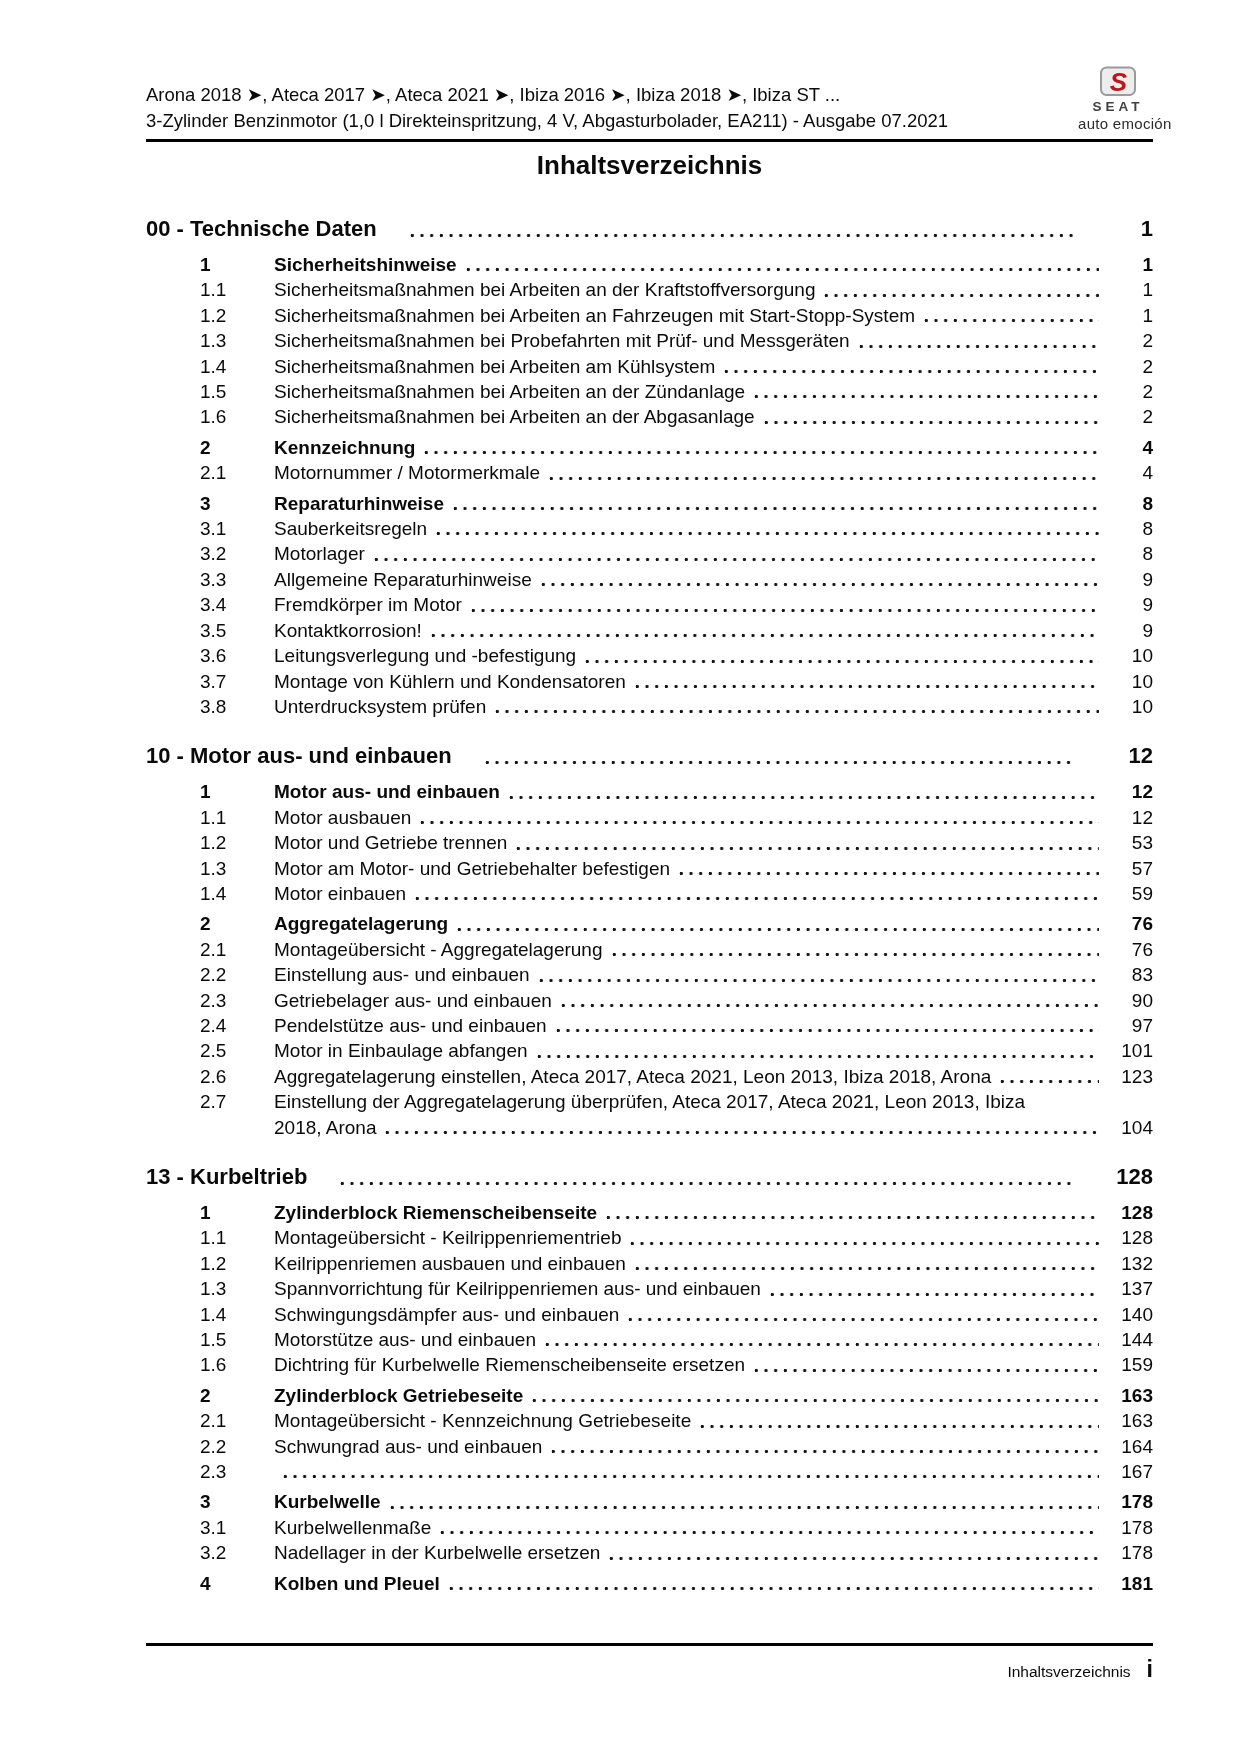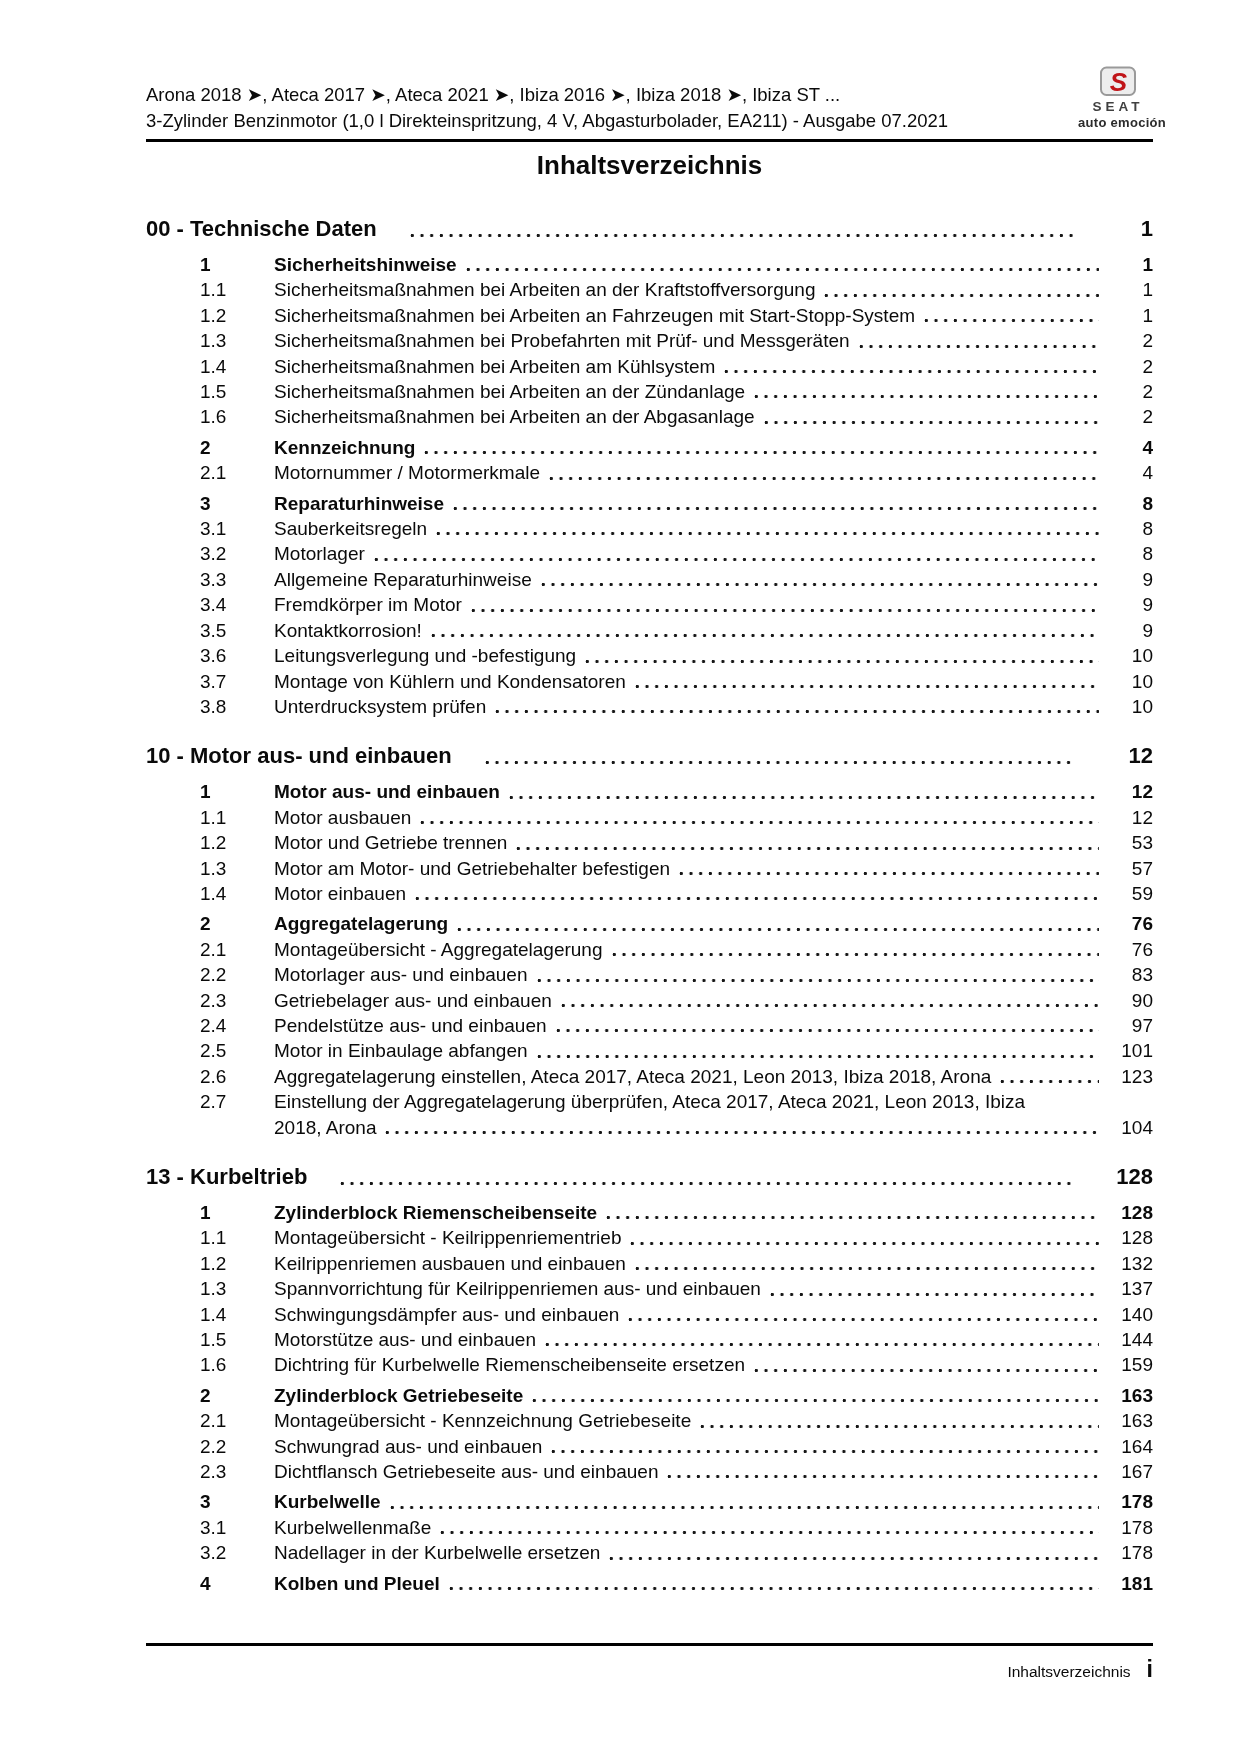--- a/index.html
+++ b/index.html
@@ -37,26 +37,25 @@
   }
   .logo .emblem-wrap { height: 32px; }
   .seat-word {
     color: #404040;
     font-weight: bold;
     font-size: 13.5px;
     letter-spacing: 4px;
     margin-top: 1px;
   }
   .seat-tagline {
-    font-size: 13px;
+    font-size: 15px;
     color: #2b2b2b;
     letter-spacing: 0.3px;
     margin-top: 1px;
     white-space: nowrap;
-    font-weight: bold;
   }
   .top-rule {
     position: absolute;
     left: 146px;
     top: 139px;
     width: 1007px;
     border-top: 3px solid #000;
   }
 
   
@@ -323,21 +322,21 @@
           <span class="page-number">76</span>
         </div>
         <div class="entry-row">
           <span class="num">2.1</span>
           <span class="title">Montageübersicht - Aggregatelagerung</span>
           <span class="leader"></span>
           <span class="page-number">76</span>
         </div>
         <div class="entry-row">
           <span class="num">2.2</span>
-          <span class="title">Motorlager aus- und einbauen</span>
+          <span class="title">Einstellung aus- und einbauen</span>
           <span class="leader"></span>
           <span class="page-number">83</span>
         </div>
         <div class="entry-row">
           <span class="num">2.3</span>
           <span class="title">Getriebelager aus- und einbauen</span>
           <span class="leader"></span>
           <span class="page-number">90</span>
         </div>
         <div class="entry-row">
@@ -430,21 +429,20 @@
           <span class="page-number">163</span>
         </div>
         <div class="entry-row">
           <span class="num">2.2</span>
           <span class="title">Schwungrad aus- und einbauen</span>
           <span class="leader"></span>
           <span class="page-number">164</span>
         </div>
         <div class="entry-row">
           <span class="num">2.3</span>
-          <span class="title">Dichtflansch Getriebeseite aus- und einbauen</span>
           <span class="leader"></span>
           <span class="page-number">167</span>
         </div>
         <div class="entry-row bold">
           <span class="num">3</span>
           <span class="title">Kurbelwelle</span>
           <span class="leader"></span>
           <span class="page-number">178</span>
         </div>
         <div class="entry-row">

